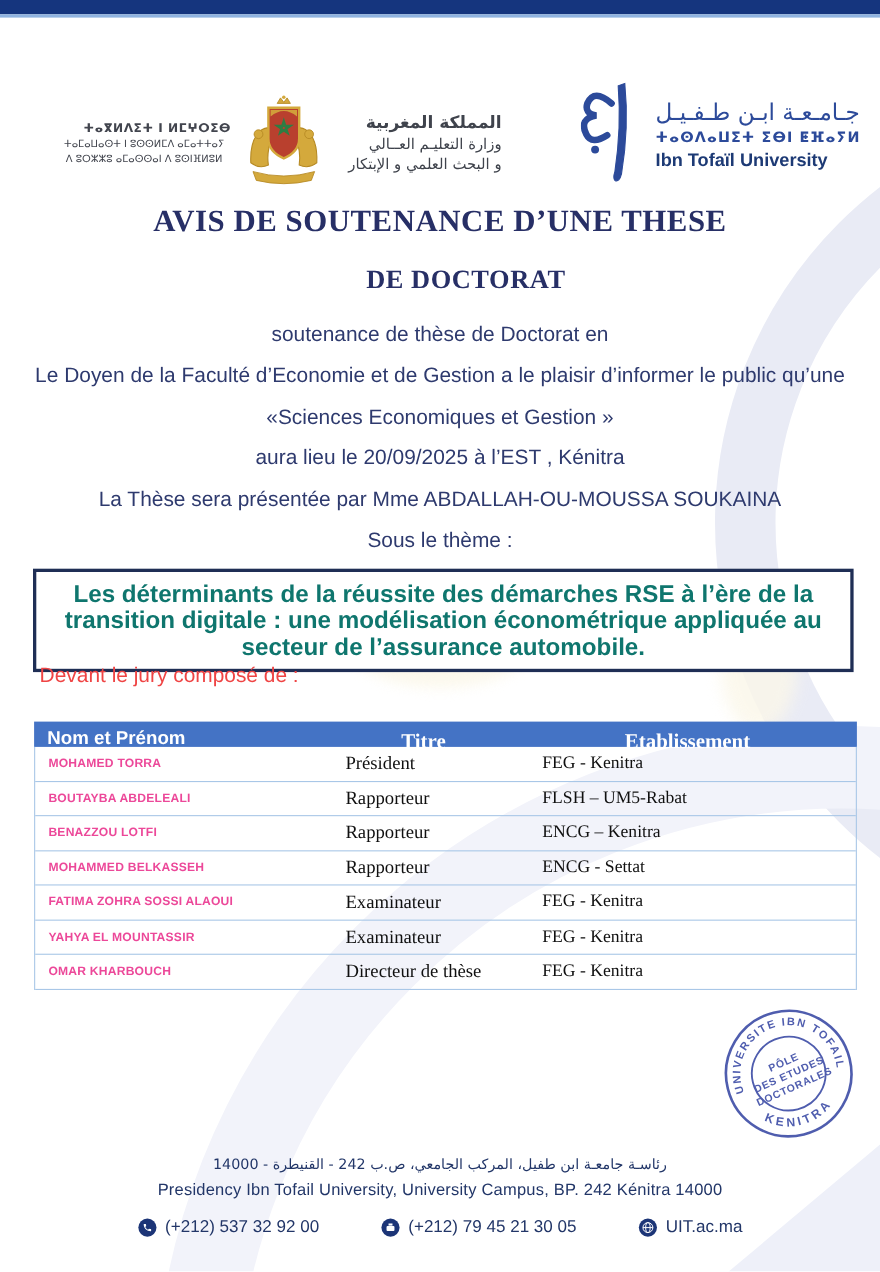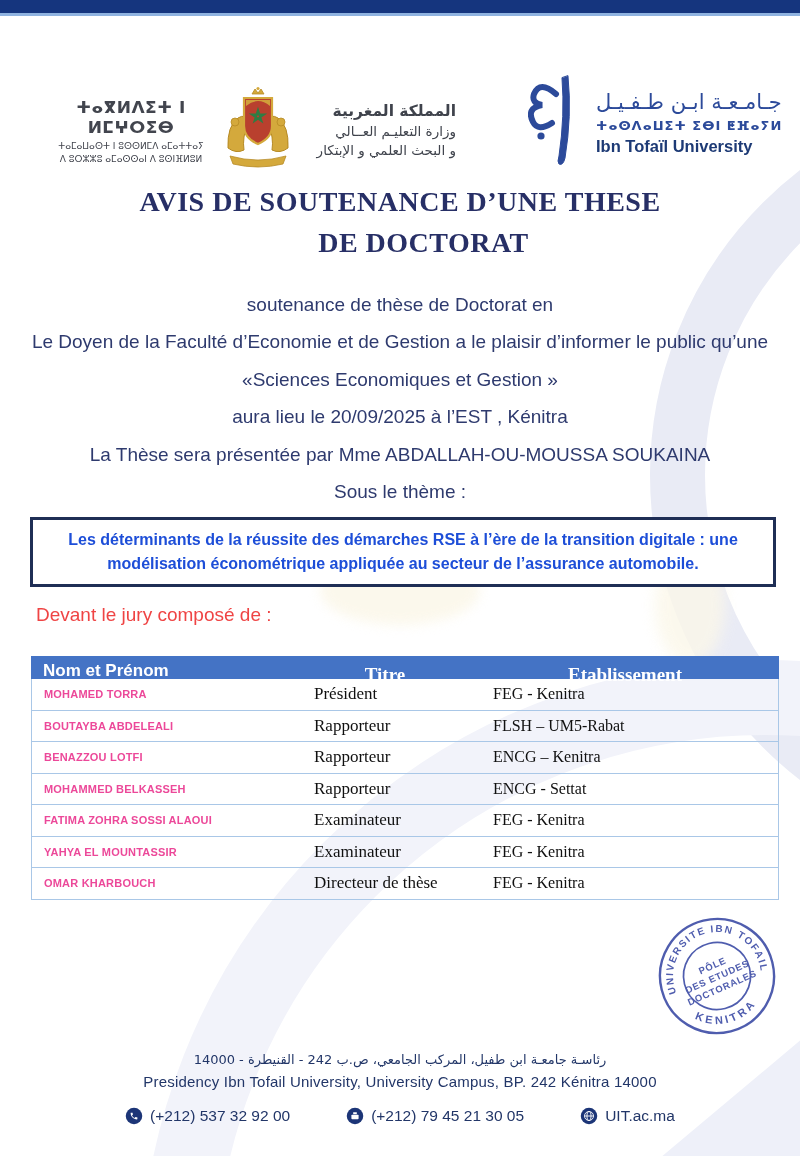--- a/index.html
+++ b/index.html
@@ -12,45 +12,45 @@
   .diag{width:340px;height:95px;left:630px;top:1055px;background:#eef0f9;transform:rotate(-40deg);}
   .blob1{width:160px;height:70px;left:320px;top:555px;background:#fbf7e9;border-radius:50%;filter:blur(6px);opacity:.85;}
   .blob2{width:70px;height:120px;left:655px;top:545px;background:#fbf7e9;border-radius:50%;filter:blur(7px);opacity:.8;}
   
   .topbar{position:absolute;left:0;top:0;width:800px;height:13px;background:#15357e;z-index:3;}
   .topbar-line{position:absolute;left:0;top:13px;width:800px;height:3px;background:#8fb3e0;z-index:3;}
   
   .hdr{position:absolute;left:0;top:66px;width:800px;z-index:2;}
   .gov{position:absolute;left:52px;top:20px;display:flex;align-items:center;gap:12px;}
   .tif-block{width:158px;text-align:center;color:#42454e;font-family:"DejaVu Sans",sans-serif;}
-  .tif1{font-size:17px;font-weight:bold;letter-spacing:.5px;}
+  .tif1{font-size:11px;font-weight:bold;letter-spacing:.5px;text-align:right;}
   .tif2{font-size:9px;margin-top:4px;}
   .tif3{font-size:9px;margin-top:3px;}
   .ar-block{width:150px;text-align:right;color:#3f434c;font-family:"DejaVu Sans",sans-serif;direction:rtl;}
   .ar1{font-size:15.5px;font-weight:bold;}
   .ar2{font-size:13.5px;margin-top:3px;}
   .ar3{font-size:13.5px;margin-top:3px;}
   .uit{position:absolute;left:528px;top:2px;display:flex;gap:10px;}
   .uit-text{margin-top:22px;color:#2c4a9a;}
   .uit-ar{font-size:21px;font-weight:normal;font-family:"DejaVu Sans",sans-serif;direction:rtl;text-align:left;}
   .uit-tif{font-size:13px;font-weight:bold;margin-top:4px;font-family:"DejaVu Sans",sans-serif;letter-spacing:1px;}
   .uit-en{font-size:16.5px;font-weight:bold;margin-top:4px;color:#1d3a75;}
   
   .title{position:absolute;left:0;top:186px;width:800px;text-align:center;z-index:2;
          font-family:"Liberation Serif",serif;font-weight:bold;color:#272f66;}
   .title .l1{font-size:28px;letter-spacing:.5px;}
-  .title .l2{font-size:28px;letter-spacing:.5px;margin-top:9px;padding-left:47px;}
+  .title .l2{font-size:24px;letter-spacing:.5px;margin-top:24px;padding-left:47px;}
   
   .intro{position:absolute;left:0;top:286px;width:800px;z-index:2;}
   .intro-line{height:37.5px;display:flex;align-items:center;justify-content:center;
               font-size:19px;color:#2e3a6e;}
   
   .thesis-box{position:absolute;left:30px;top:517px;width:746px;box-sizing:border-box;z-index:2;
               border:3px solid #1f2e55;background:#ffffff;padding:8px 14px;text-align:center;
-              font-weight:bold;font-size:16px;line-height:24px;color:#1d4ed8;}
+              font-weight:bold;font-size:22px;line-height:24px;color:#0f766e;}
   
   .jury-label{position:absolute;left:36px;top:604px;font-size:19px;color:#ef4444;z-index:2;}
   .jury-table{position:absolute;left:31px;top:656px;width:748px;z-index:2;}
   .jt-head{display:grid;grid-template-columns:268px 172px 1fr;height:23px;background:#4473c5;color:#ffffff;}
   .jt-h1{padding:5px 0 0 12px;font-weight:bold;font-size:17px;}
   .jt-h2,.jt-h3{font-family:"Liberation Serif",serif;font-weight:bold;font-size:19px;text-align:center;padding-top:8px;}
   .jt-body{border-left:1.5px solid #a9c7e7;border-right:1.5px solid #a9c7e7;}
   .jt-row{display:grid;grid-template-columns:268px 172px 1fr;height:30.5px;align-items:center;
           border-bottom:1.5px solid #a9c7e7;}
   .jt-name{padding-left:12px;font-weight:bold;font-size:11px;color:#ec4899;letter-spacing:.2px;}

